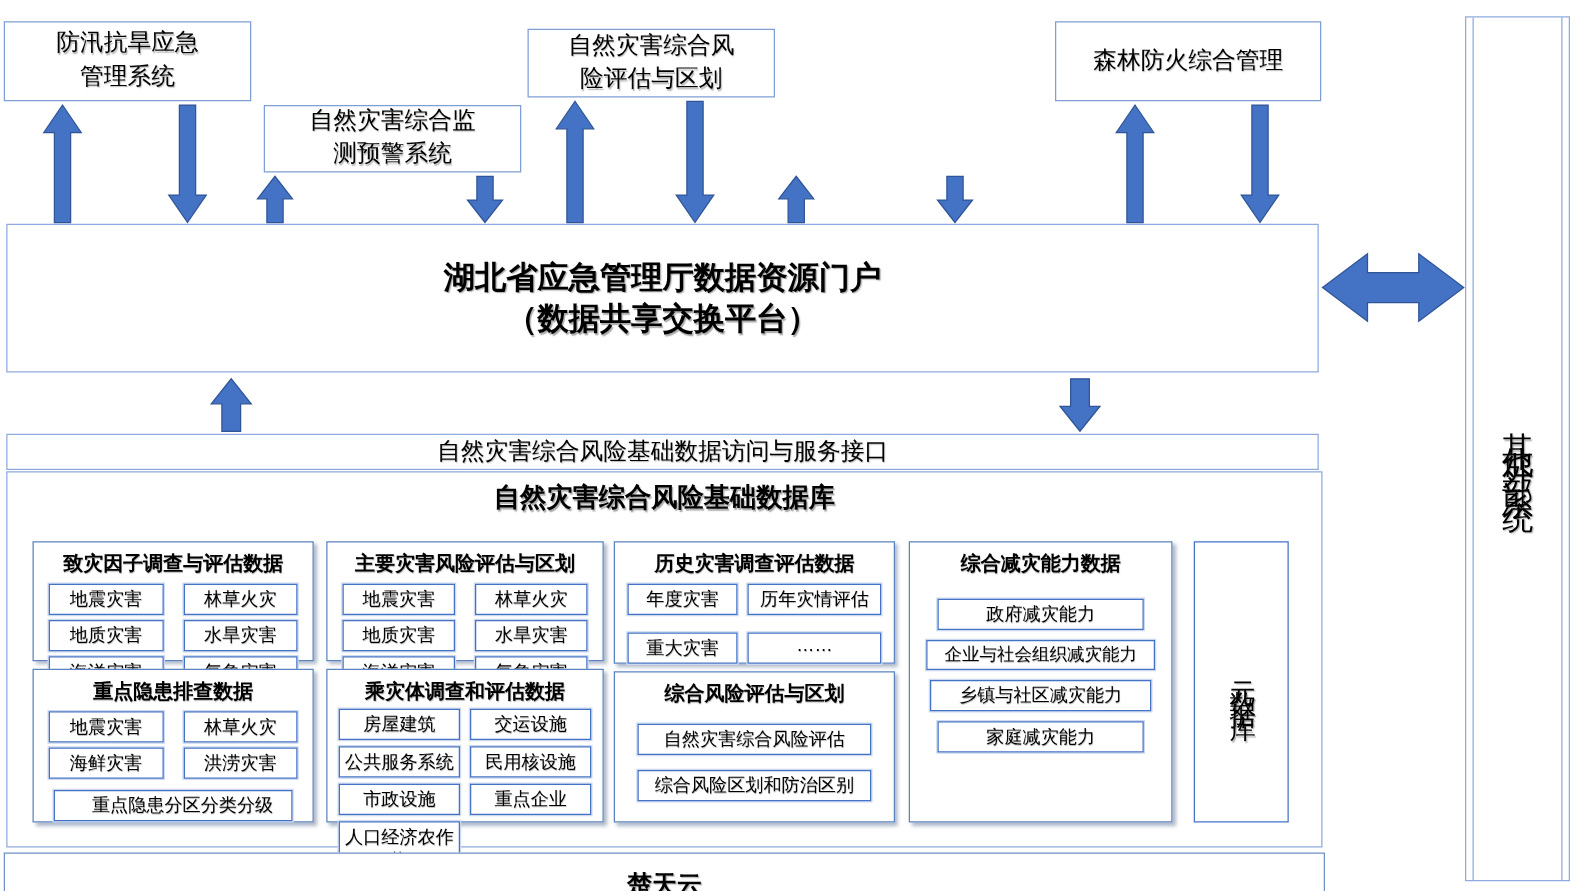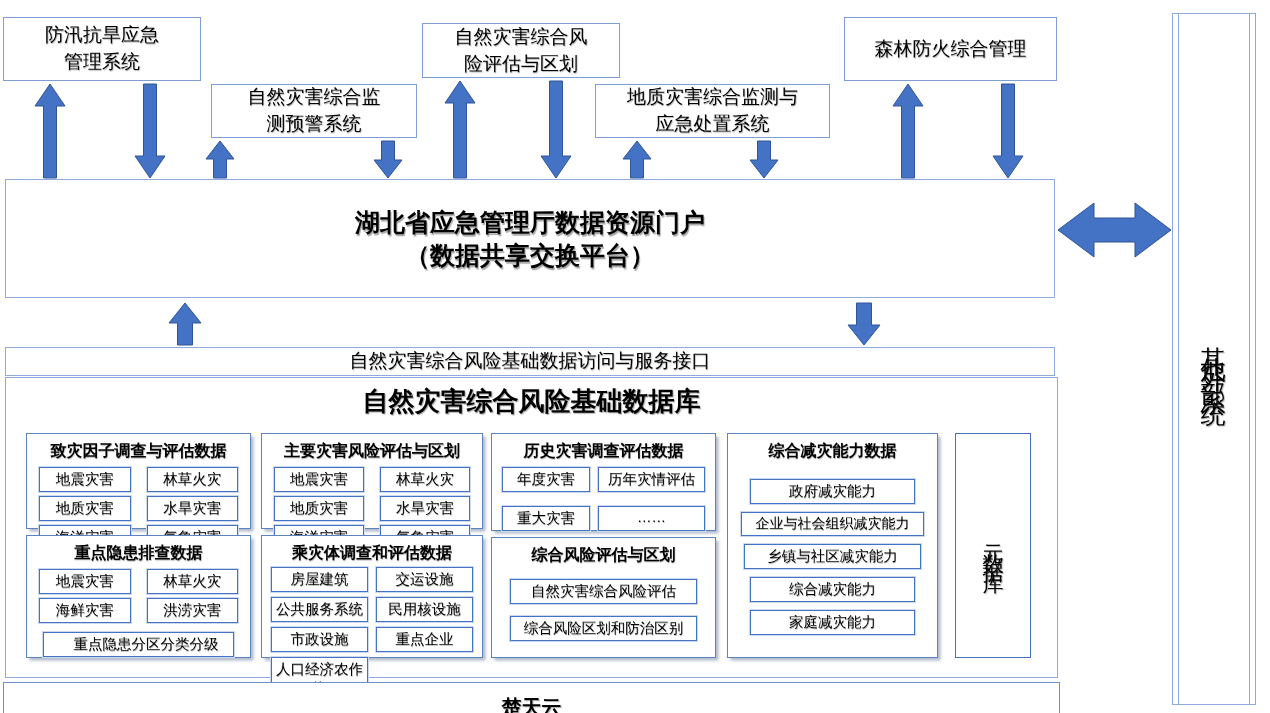--- a/index.html
+++ b/index.html
@@ -16,21 +16,21 @@
     display:flex; align-items:center; justify-content:center;
     text-align:center; font-size:19px; line-height:1.4;
     white-space:pre-line; text-shadow:0.7px 1.2px 1px rgba(0,0,0,.30);
   }
 
   
   .panel { border:1.6px solid #8faadc; }
   .portal { display:flex; flex-direction:column; align-items:center; justify-content:center; }
   .portal .line { font-weight:bold; font-size:25px; line-height:1.32; text-shadow:1px 1.5px 1px rgba(0,0,0,.35); }
   .iface { display:flex; align-items:flex-start; justify-content:center; font-size:19px; text-shadow:0.7px 1.2px 1px rgba(0,0,0,.3); }
-  .dbtitle { position:absolute; left:0; right:0; top:6px; text-align:center; font-weight:bold; font-size:26px; text-shadow:1px 1.4px 1px rgba(0,0,0,.35); }
+  .dbtitle { position:absolute; left:0; right:0; top:6px; text-align:center; font-weight:bold; font-size:21px; text-shadow:1px 1.4px 1px rgba(0,0,0,.35); }
 
   
   .section {
     position:absolute; background:#fff; box-sizing:border-box;
     border:1.2px solid #5b83c0; box-shadow:2.5px 2.5px 3px rgba(105,125,155,.55);
     padding:5px 8px 4px; display:flex; flex-direction:column;
   }
   .sec-title { font-weight:bold; font-size:16px; text-align:center; margin:2px 0 5px; text-shadow:0.5px 1px 0.8px rgba(0,0,0,.3); }
   .grid2 { display:grid; grid-template-columns:1fr 1fr; column-gap:16px; row-gap:4px; padding:0 4px; }
   .grid2.tight { column-gap:8px; row-gap:5px; padding:0 1px; }
@@ -65,22 +65,20 @@
 <body>
 
 <div class="stage">
 
   <div class="box sysbox" style="left:3px; top:17px; width:198px; height:64px;">防汛抗旱应急
 管理系统</div>
   <div class="box sysbox" style="left:211px; top:84px; width:206px; height:54px;">自然灾害综合监
 测预警系统</div>
   <div class="box sysbox" style="left:422px; top:23px; width:198px; height:55px;">自然灾害综合风
 险评估与区划</div>
-  <div class="box sysbox" style="left:595px; top:84px; width:235px; height:54px;">地质灾害综合监测与
-应急处置系统</div>
   <div class="box sysbox" style="left:844px; top:17px; width:213px; height:64px;">森林防火综合管理</div>
 
   <div class="box panel portal" style="left:5px; top:179px; width:1050px; height:119px;">
     <div class="line">湖北省应急管理厅数据资源门户</div>
     <div class="line">（数据共享交换平台）</div>
   </div>
 
   <div class="box panel iface" style="left:5px; top:347px; width:1050px; height:29px;">
     <span>自然灾害综合风险基础数据访问与服务接口</span>
   </div>
@@ -156,21 +154,20 @@
       <div class="cell wide" style="width:90%;">综合风险区划和防治区别</div>
     </div>
   </div>
 
   <div class="section" style="left:727px; top:433px; width:211px; height:225px;">
     <div class="sec-title">综合减灾能力数据</div>
     <div class="rows" style="gap:8px; margin-top:12px;">
       <div class="cell wide">政府减灾能力</div>
       <div class="cell wide" style="width:95%; font-size:14px;">企业与社会组织减灾能力</div>
       <div class="cell wide" style="width:92%;">乡镇与社区减灾能力</div>
-      <div class="cell wide">综合减灾能力</div>
       <div class="cell wide">家庭减灾能力</div>
     </div>
   </div>
 
   <div class="box metabox" style="left:955px; top:433px; width:76px; height:225px;">
     <span class="vtext">元数据库</span>
   </div>
 
   <div class="box bottombar" style="left:3px; top:682px; width:1057px; height:40px;align-items:flex-end;">
     <span>楚天云</span>

